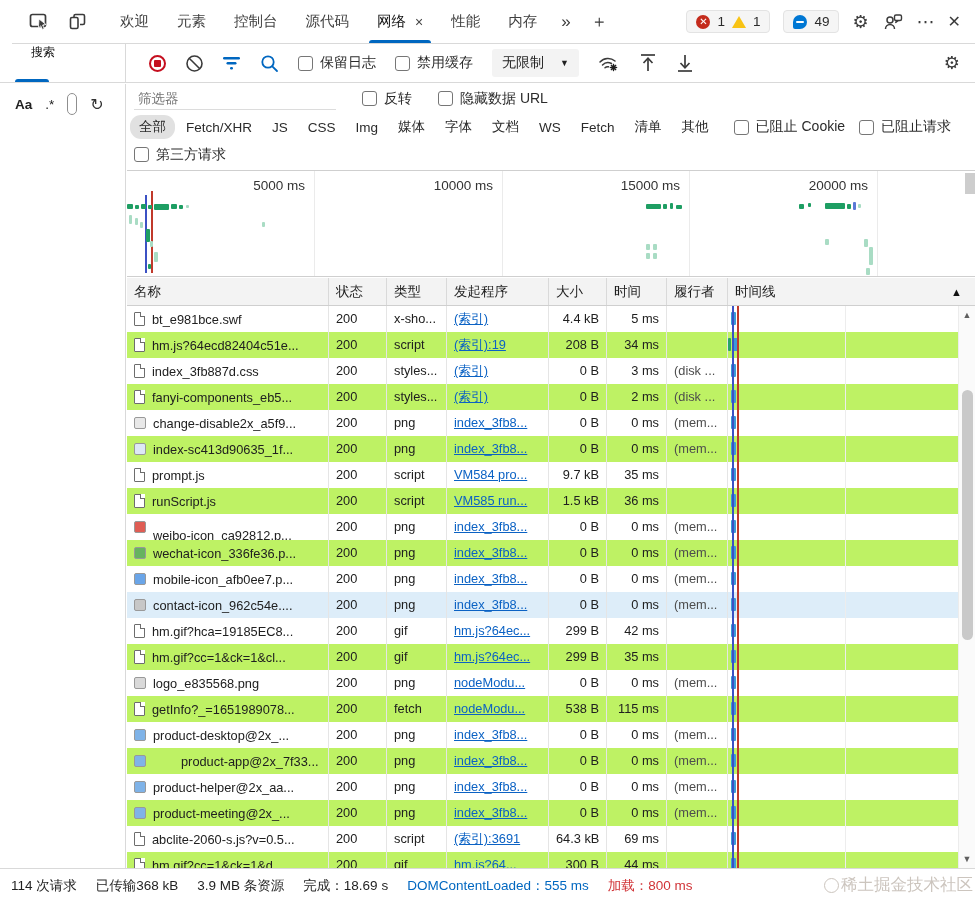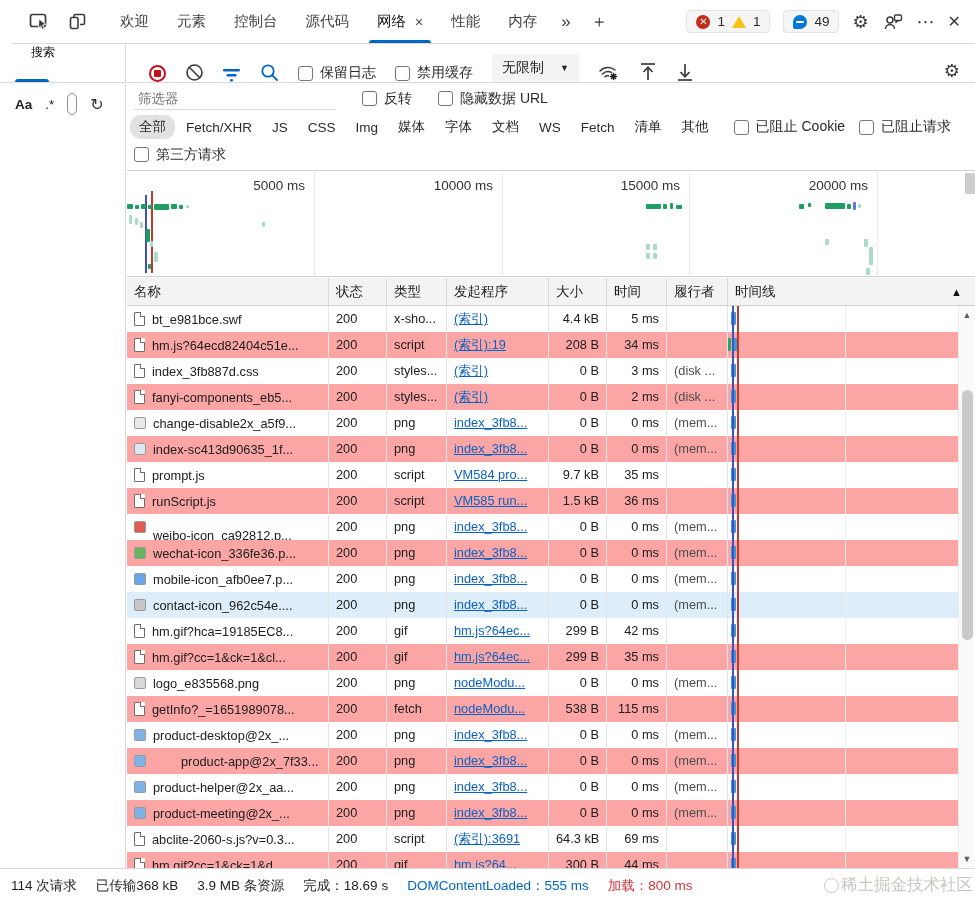--- a/index.html
+++ b/index.html
@@ -24,21 +24,21 @@
   .warn-tri{width:0;height:0;border-left:7px solid transparent;border-right:7px solid transparent;border-bottom:12px solid #f8c314}
   .chat-dot{width:14px;height:14px;border-radius:50% 50% 50% 2px;background:#0078d4;position:relative}
   .chat-dot::after{content:"";position:absolute;left:3px;top:6px;width:8px;height:2px;background:#fff;border-radius:1px}
   .sym{font-size:18px;color:#3b3b3b}
 
   
   .row2{position:absolute;top:44px;left:0;right:0;height:39px;border-bottom:1px solid #d9d9d9;background:#fff}
   .search-tab{position:absolute;left:0;top:0;width:126px;height:100%;border-right:1px solid #d9d9d9;
               display:flex;align-items:flex-start;padding-left:31px;font-size:12px;color:#111}
   .search-tab .underline{position:absolute;left:15px;bottom:0;width:34px;height:3px;background:#0067c0;border-radius:3px 3px 0 0}
-  .net-toolbar{position:absolute;left:127px;top:0;right:0;height:100%;display:flex;align-items:flex-end;gap:19px;padding-left:22px}
+  .net-toolbar{position:absolute;left:127px;top:0;right:0;height:100%;display:flex;align-items:center;gap:19px;padding-left:22px}
   .rec{width:17px;height:17px;border:2px solid #c50f1f;border-radius:50%;display:flex;align-items:center;justify-content:center}
   .rec::after{content:"";width:7px;height:7px;background:#c50f1f;border-radius:1px}
   .cbgroup{display:flex;align-items:center;gap:7px;font-size:14px;color:#2b2b2b;white-space:nowrap}
   .cb{width:15px;height:15px;border:1px solid #767676;border-radius:3px;background:#fff;flex:none}
   .throttle{display:flex;align-items:center;gap:16px;background:#f3f3f3;border-radius:3px;padding:5px 10px;font-size:14px;color:#1f1f1f}
   .caret{font-size:9px;color:#1f1f1f}
   .gear-right{margin-left:auto;padding-right:15px}
 
   
   .left-panel{position:absolute;top:84px;left:0;width:126px;bottom:34px;border-right:1px solid #d9d9d9;background:#fff}
@@ -73,21 +73,21 @@
   
   .tbl-header{position:absolute;top:194px;left:0;right:0;height:28px;background:#f3f3f3;border-bottom:1px solid #cfcfcf;
               display:flex;font-size:13.5px;color:#1f1f1f;z-index:4}
   .hcell{height:100%;display:flex;align-items:center;padding:8px 7px;border-right:1px solid #d9d9d9;white-space:nowrap;overflow:hidden}
   .hcell:last-child{border-right:none;position:relative;flex:1}
   .sort{position:absolute;right:13px;font-size:11px;color:#111}
   .c-name{width:202px}.c-status{width:58px}.c-type{width:60px}.c-init{width:102px}
   .c-size{width:58px}.c-time{width:60px}.c-ful{width:61px}
   .tbl-body{position:absolute;top:222px;left:0;right:17px;bottom:0;overflow:hidden}
   .trow{display:flex;height:26px;background:#fff}
-  .trow.stripe{background:#fca5a5}
+  .trow.stripe{background:#bef264}
   .trow.hl{background:#ddedf9}
   .cell{height:26px;line-height:25px;padding:0 7px;border-right:1px solid #e5e5e5;white-space:nowrap;overflow:hidden;font-size:12.8px;color:#202020}
   .cell.r{text-align:right}
   .cell.name{display:flex;align-items:center;gap:7px;line-height:normal}
   .cell.wf{flex:1;border-right:none;position:relative;padding:0}
   .icon-doc{width:11px;height:14px;border:1px solid #6d6d6d;border-radius:1px;flex:none;position:relative;background:#fff}
   .icon-doc::after{content:"";position:absolute;right:-1px;top:-1px;width:4px;height:4px;background:#fff;border-left:1px solid #6d6d6d;border-bottom:1px solid #6d6d6d}
   .icon-img{width:12px;height:12px;border:1px solid #999;border-radius:2px;flex:none}
   .link{color:#0b62c4;text-decoration:underline}
   .ful{color:#4d4d4d}
@@ -665,21 +665,21 @@
           <span class="cell c-size r">0 B</span>
           <span class="cell c-time r">0 ms</span>
           <span class="cell c-ful ful">(mem...</span>
           <span class="cell wf">
             <span class="wfbar" style="left: 3px; width: 5px; background: rgb(58, 154, 217);"></span>
           </span>
         </div>
         <div class="trow">
           <span class="cell name c-name">
             <span class="icon-doc"></span>
-            <span style="overflow: hidden; white-space: nowrap;">abclite-2060-s.js?v=0.3...</span>
+            <span style="overflow: hidden; white-space: nowrap;">abclite-2060-s.js?v=0.5...</span>
           </span>
           <span class="cell c-status">200</span>
           <span class="cell c-type">script</span>
           <span class="cell c-init"><span class="link">(索引):3691</span></span>
           <span class="cell c-size r">64.3 kB</span>
           <span class="cell c-time r">69 ms</span>
           <span class="cell c-ful ful"></span>
           <span class="cell wf">
             <span class="wfbar" style="left: 3px; width: 5px; background: rgb(58, 154, 217);"></span>
           </span>

